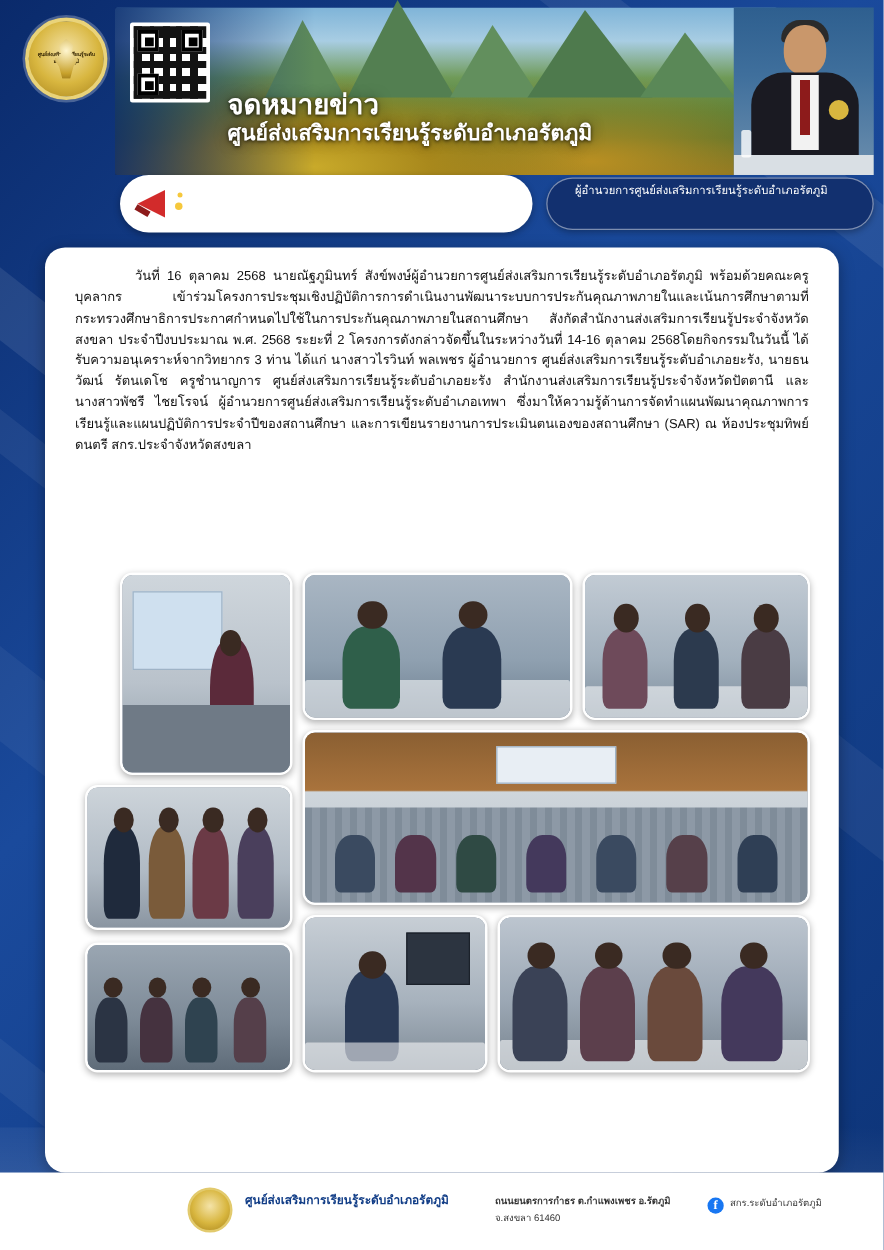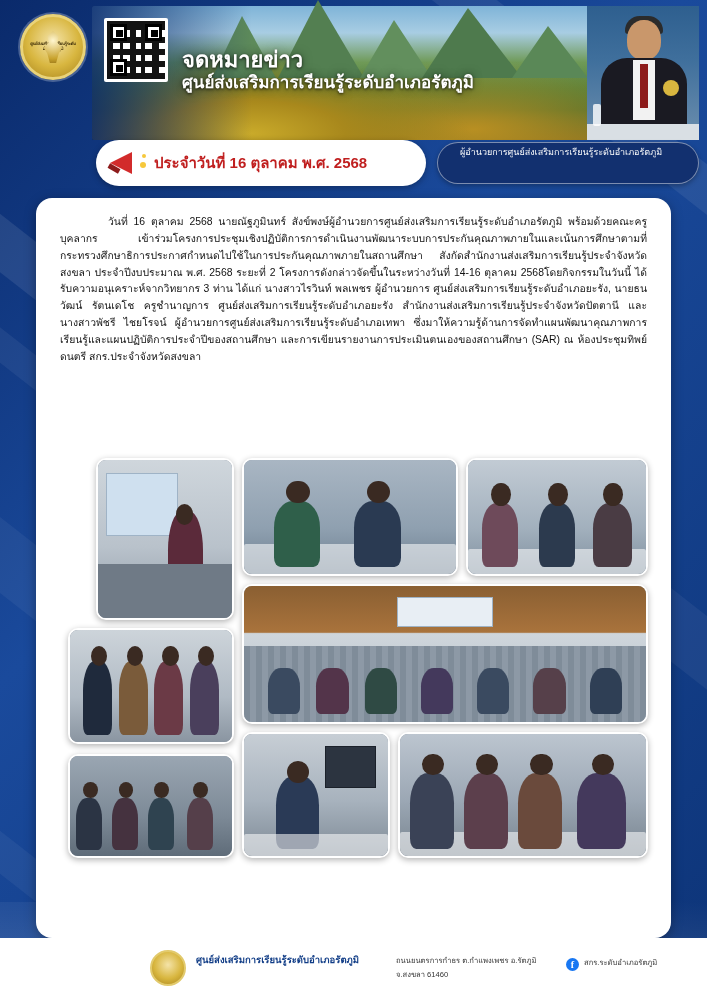--- a/index.html
+++ b/index.html
@@ -95,21 +95,21 @@
   .qr-eye i { position: absolute; left: 3px; top: 3px; width: 7px; height: 7px; background: #000; }
   .qr-eye.tl { left: 6px; top: 6px; }
   .qr-eye.tr { right: 6px; top: 6px; }
   .qr-eye.bl { left: 6px; bottom: 6px; }
 
   .head-title {
     position: absolute; left: 182px; top: 48px; width: 340px;
     color: #ffffff;
     text-shadow: 0 1px 3px rgba(0,0,0,0.75), 0 0 10px rgba(0,0,0,0.5);
   }
-  .head-title .t1 { font-size: 22px; font-weight: bold; line-height: 1.1; }
+  .head-title .t1 { font-size: 22px; font-weight: bold; line-height: 1.1; margin-top: 24px; }
   .head-title .t2 { font-size: 17px; font-weight: bold; line-height: 1.2; margin-top: 1px; }
 
   .portrait {
     position: absolute; right: 8px; top: 6px; width: 112px; height: 134px;
     background: linear-gradient(to bottom, #2e5f8f 0%, #3f6f9c 40%, #6d8fae 100%);
     overflow: hidden;
   }
   .portrait .head { position: absolute; left: 40px; top: 14px; width: 34px; height: 40px; border-radius: 48% 48% 44% 44%; background: #c9976b; }
   .portrait .hair { position: absolute; left: 38px; top: 10px; width: 38px; height: 18px; border-radius: 18px 18px 4px 4px; background: #2b2b2b; }
   .portrait .body { position: absolute; left: 14px; top: 52px; width: 86px; height: 82px; background: #1a1a22; border-radius: 26px 26px 0 0; }
@@ -210,21 +210,21 @@
   .f-seal {
     position: absolute; left: 150px; top: 12px; width: 36px; height: 36px;
     border-radius: 50%;
     background: radial-gradient(circle at 50% 40%, #f4e3a8 0%, #d8b63f 55%, #a8831c 100%);
     border: 2px solid #e2ca6d;
   }
   .f-center { position: absolute; left: 196px; top: 14px; width: 210px; text-align: left; }
   .f-center .l1 { color: #103c86; font-size: 9.5px; font-weight: bold; }
   .f-center .l2 { color: #103c86; font-size: 8.5px; margin-top: 3px; }
   .f-right { position: absolute; left: 396px; top: 16px; width: 200px; }
-  .f-right .l1 { color: #333; font-size: 7.6px; }
+  .f-right .l1 { color: #333; font-size: 7.6px; font-weight: bold; }
   .f-right .l2 { color: #333; font-size: 7.6px; margin-top: 2px; }
   .fb {
     position: absolute; left: 566px; top: 20px; width: 13px; height: 13px;
     border-radius: 50%; background: #1877f2; color: #fff;
     font-size: 10px; font-weight: bold; line-height: 13px; text-align: center;
     font-family: "Liberation Serif", serif;
   }
   .fb-text { position: absolute; left: 584px; top: 18px; width: 120px; }
   .fb-text .l1 { color: #333; font-size: 7.6px; }
   .fb-text .l2 { color: #333; font-size: 7.6px; margin-top: 2px; }
@@ -293,21 +293,20 @@
 
 
   <div class="announce">
     <div class="megaphone">
       <div class="cone"></div>
       <div class="handle"></div>
       <div class="wave"></div>
       <div class="wave2"></div>
     </div>
     <div>
-      <div class="a2">ประจำวันที่ 16 ตุลาคม พ.ศ. 2568</div>
     </div>
   </div>
 
   <div class="person-tag">
     <div class="p2">ผู้อำนวยการศูนย์ส่งเสริมการเรียนรู้ระดับอำเภอรัตภูมิ</div>
   </div>
 
   <div class="card">
     <p>วันที่ 16 ตุลาคม 2568 นายณัฐภูมินทร์ สังข์พงษ์ผู้อำนวยการศูนย์ส่งเสริมการเรียนรู้ระดับอำเภอรัตภูมิ พร้อมด้วยคณะครู บุคลากร เข้าร่วมโครงการประชุมเชิงปฏิบัติการการดำเนินงานพัฒนาระบบการประกันคุณภาพภายในและเน้นการศึกษาตามที่กระทรวงศึกษาธิการประกาศกำหนดไปใช้ในการประกันคุณภาพภายในสถานศึกษา สังกัดสำนักงานส่งเสริมการเรียนรู้ประจำจังหวัดสงขลา ประจำปีงบประมาณ พ.ศ. 2568 ระยะที่ 2 โครงการดังกล่าวจัดขึ้นในระหว่างวันที่ 14-16 ตุลาคม 2568โดยกิจกรรมในวันนี้ ได้รับความอนุเคราะห์จากวิทยากร 3 ท่าน ได้แก่ นางสาวไรวินท์ พลเพชร ผู้อำนวยการ ศูนย์ส่งเสริมการเรียนรู้ระดับอำเภอยะรัง, นายธนวัฒน์ รัตนเดโช ครูชำนาญการ ศูนย์ส่งเสริมการเรียนรู้ระดับอำเภอยะรัง สำนักงานส่งเสริมการเรียนรู้ประจำจังหวัดปัตตานี และนางสาวพัชรี ไชยโรจน์ ผู้อำนวยการศูนย์ส่งเสริมการเรียนรู้ระดับอำเภอเทพา ซึ่งมาให้ความรู้ด้านการจัดทำแผนพัฒนาคุณภาพการเรียนรู้และแผนปฏิบัติการประจำปีของสถานศึกษา และการเขียนรายงานการประเมินตนเองของสถานศึกษา (SAR) ณ ห้องประชุมทิพย์ดนตรี สกร.ประจำจังหวัดสงขลา</p>
   </div>

